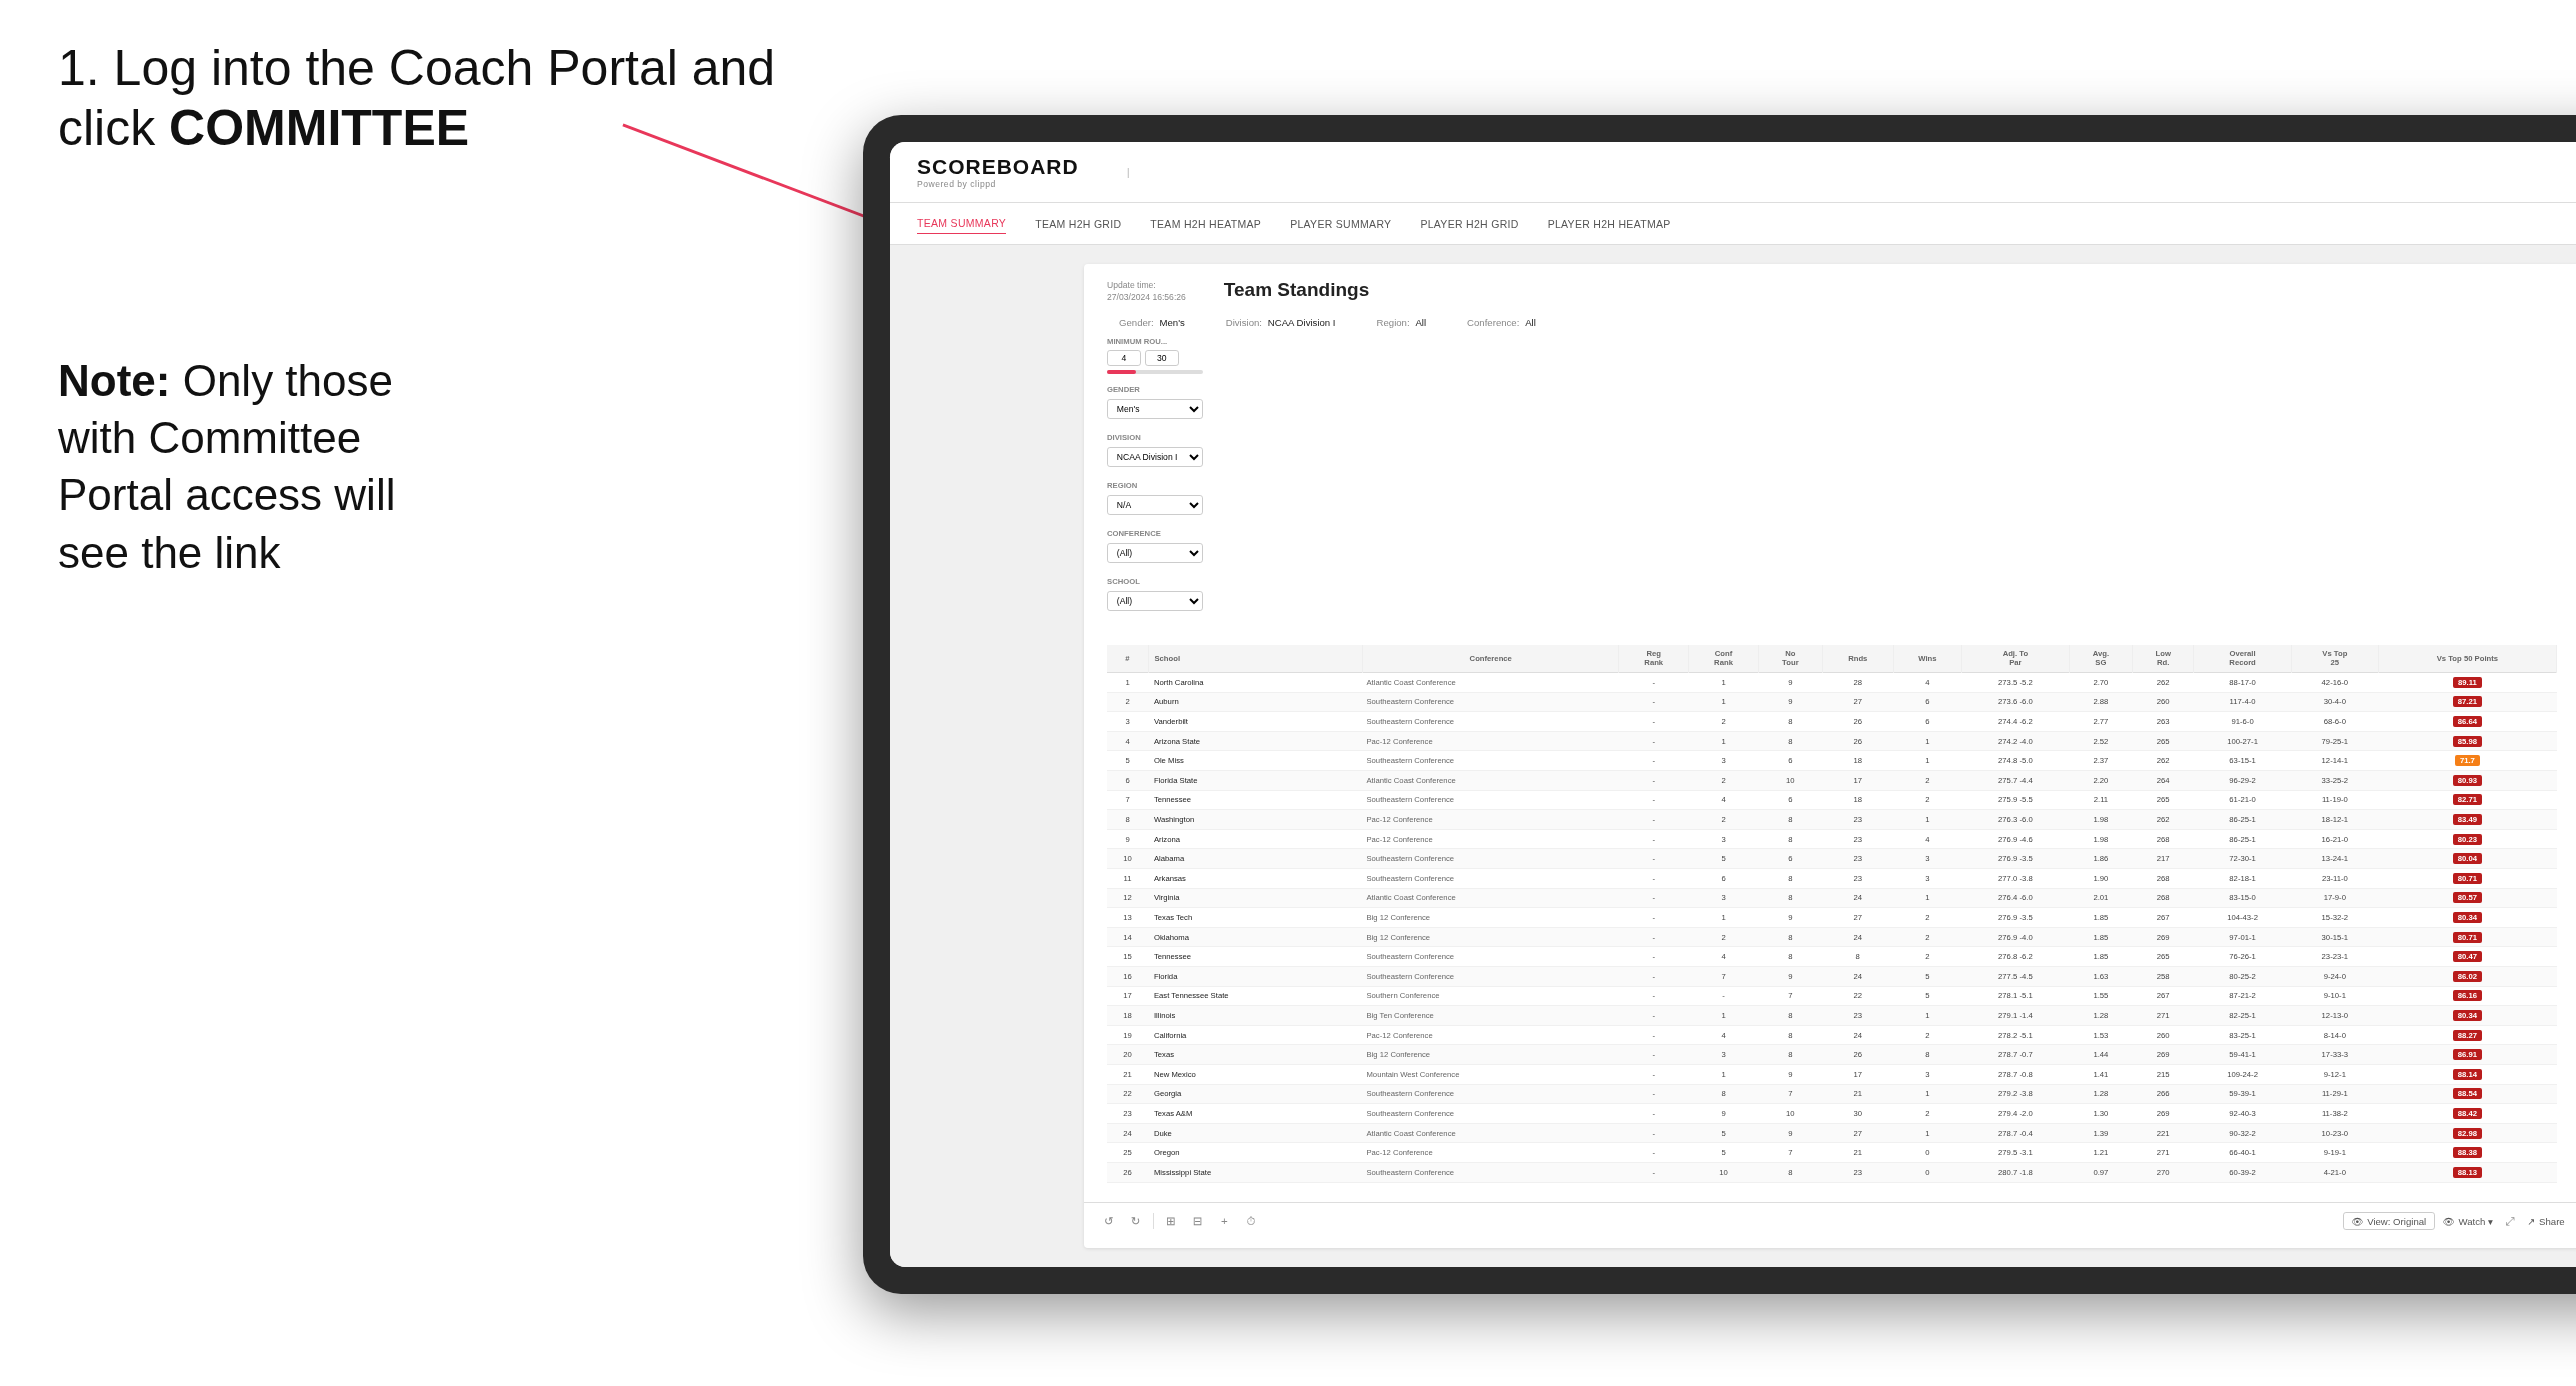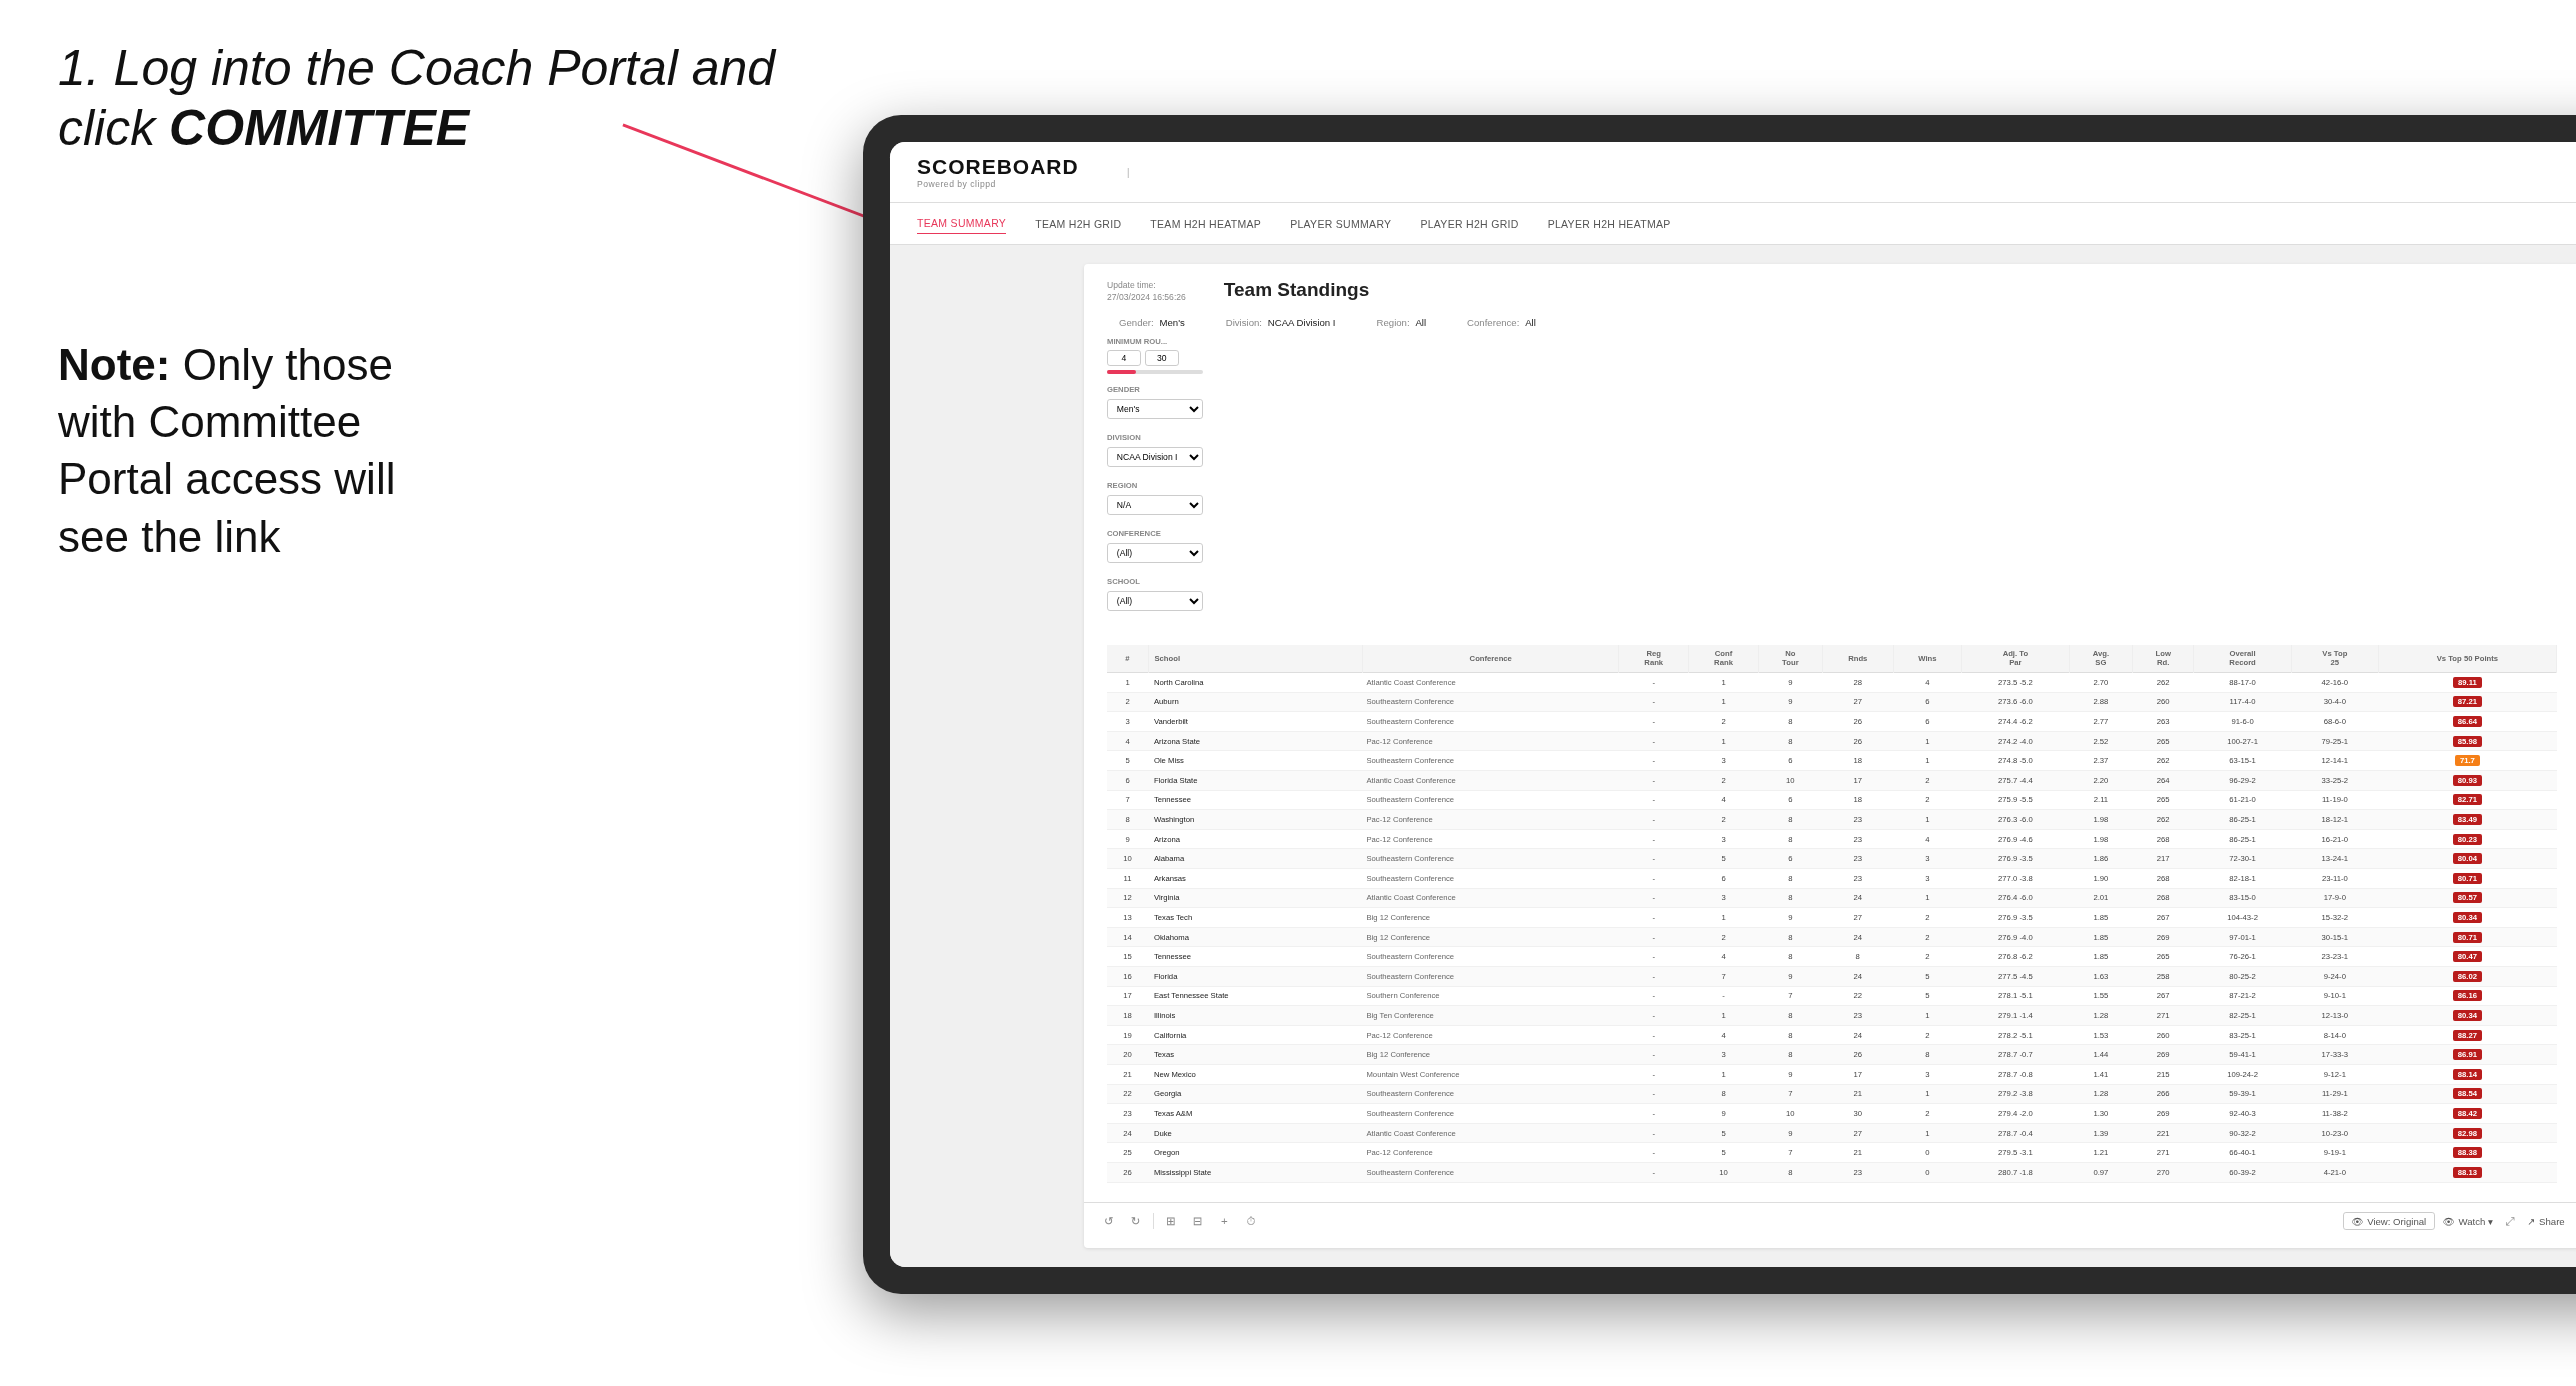--- a/index.html
+++ b/index.html
@@ -18,30 +18,29 @@
       top: 38px;
       left: 58px;
       width: 767px;
     }
 
     .step-title {
       font-size: 50px;
       font-weight: 400;
       color: #111;
       line-height: 1.2;
-      font-style: italic;
     }
 
     .step-title strong {
       font-weight: 800;
     }
 
     .note-area {
       position: absolute;
-      top: 336px;
+      top: 352px;
       left: 58px;
       width: 383px;
     }
 
     .note-text {
       font-size: 44px;
       font-weight: 400;
       color: #111;
       line-height: 1.3;
     }

